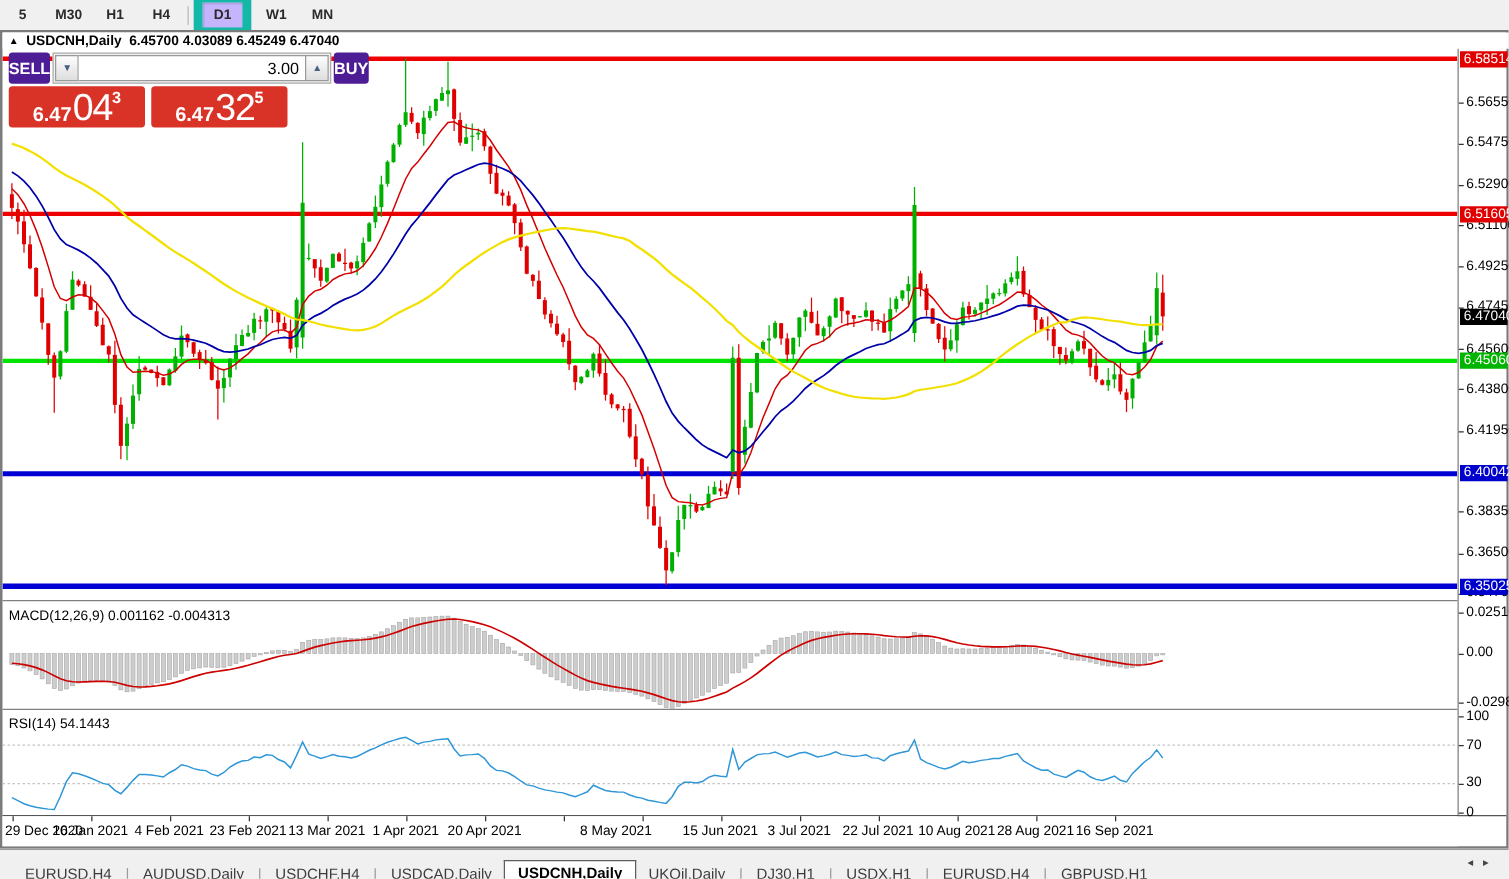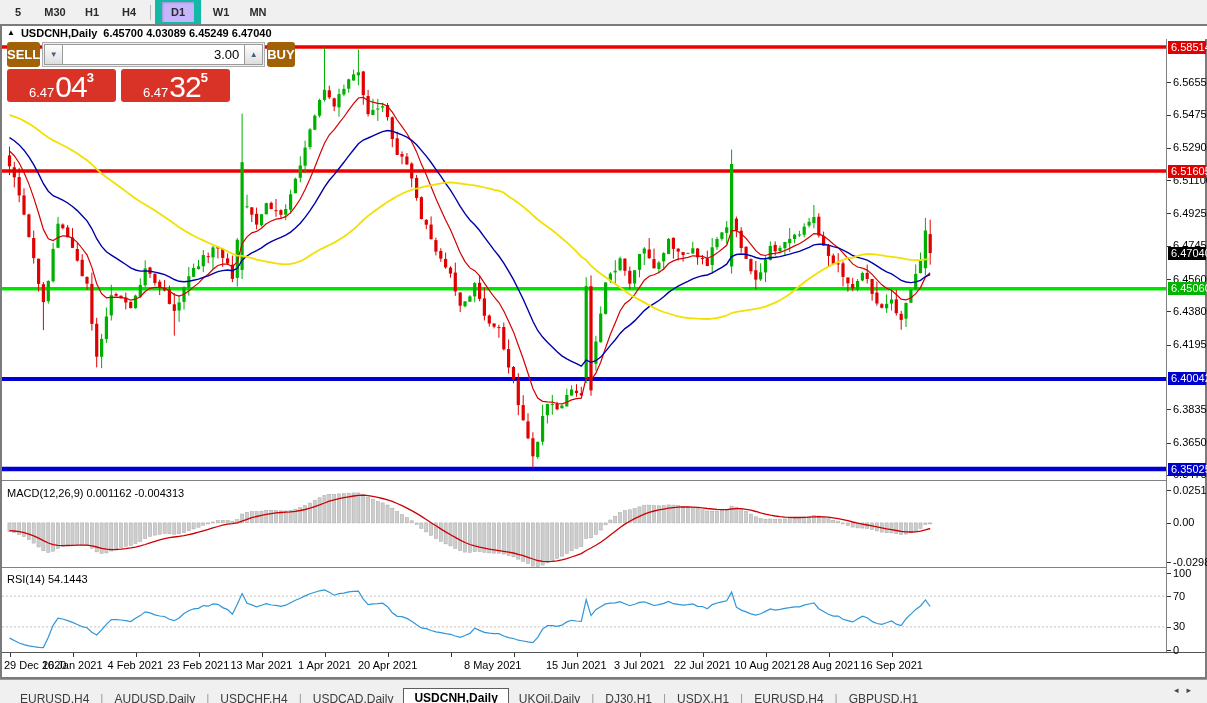--- a/index.html
+++ b/index.html
@@ -32,32 +32,32 @@
     box-sizing:border-box;white-space:nowrap;font-size:11px}
   
   .date-axis{position:absolute;left:0;top:627px;width:1164px;height:24px;background:#fff;font-size:11px;color:#000}
   .dtick{position:absolute;top:0;width:1px;height:4px;background:#333}
   .dlab{position:absolute;top:6px;white-space:nowrap}
   
   .ind-label{position:absolute;left:5px;font-size:11px;color:#000;background:transparent;white-space:nowrap}
   
   .trade-panel{position:absolute;left:5px;top:16px;width:224px}
   .tp-row1{display:flex;align-items:stretch;height:25px}
-  .tp-btn{width:62px;background:#a16207;color:#fff;font-size:13px;font-weight:bold;border:none;
+  .tp-btn{width:62px;background:#4c1d95;color:#fff;font-size:13px;font-weight:bold;border:none;
     display:flex;align-items:center;justify-content:center;border-radius:3px;cursor:pointer}
   .tp-vol{flex:1;margin:0 2px;background:#f0f0f0;border:1px solid #adadad;display:flex;align-items:center;
     padding:1px;box-sizing:border-box}
   .spin{width:17px;height:19px;background:linear-gradient(#fdfdfd,#dedede);border:1px solid #9a9a9a;
     font-size:8px;color:#44617e;display:flex;align-items:center;justify-content:center;cursor:pointer}
   .vol-input{flex:1;height:19px;border:1px solid #9a9a9a;border-left:none;border-right:none;
     font-size:13px;text-align:right;padding:0 5px 0 0;font-family:"Liberation Sans",sans-serif;color:#000;min-width:0}
   .tp-row2{display:flex;margin-top:2px;gap:5px}
   .px-box{width:109px;height:33px;background:#d93328;border-radius:3px;color:#fff;display:flex;
     align-items:flex-end;justify-content:center;padding-bottom:1px;box-sizing:border-box;cursor:pointer}
-  .px-small{font-size:13px;font-weight:normal;margin-right:1px;line-height:17px}
+  .px-small{font-size:16px;font-weight:bold;margin-right:1px;line-height:17px}
   .px-big{font-size:30px;font-weight:500;line-height:29px;letter-spacing:-1px}
   .px-sup{font-size:13px;font-weight:bold;align-self:flex-start;margin-top:1px}
   
   .tabbar{position:absolute;top:679px;left:0;width:1207px;height:38px;background:#f0f0f0;border-top:1px solid #9a9a9a;
     display:flex;align-items:center;font-size:12px;color:#3c3c3c;padding-left:10px;box-sizing:border-box}
   .tab{padding:2px 10px;height:17px;display:flex;align-items:center;white-space:nowrap;cursor:pointer}
   .tab.active{background:#fff;border:1px solid #5e5e5e;border-bottom:1px solid #fff;font-weight:bold;color:#000;
     height:21px;box-sizing:border-box;margin-top:-1px}
   .tab-sep{color:#9a9a9a;padding:0 1px}
   .tab-arrows{position:absolute;right:8px;top:5px;font-size:9px;color:#444;letter-spacing:8px;cursor:pointer}

